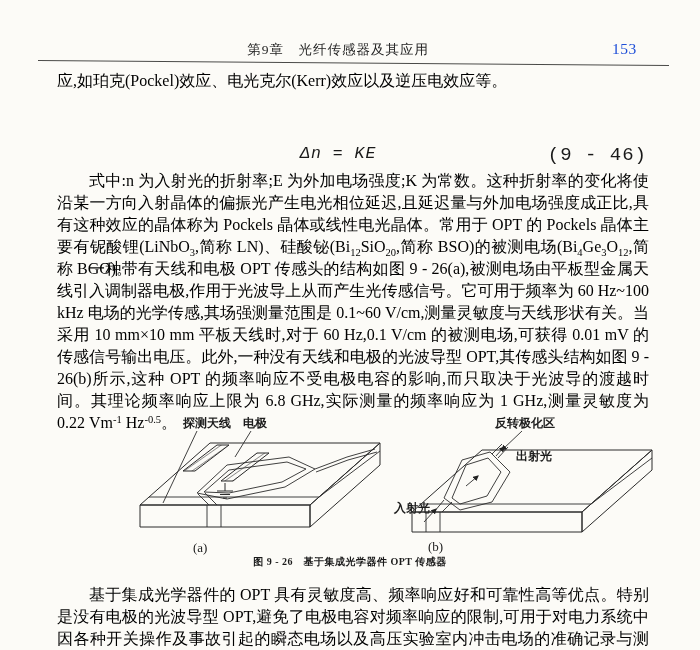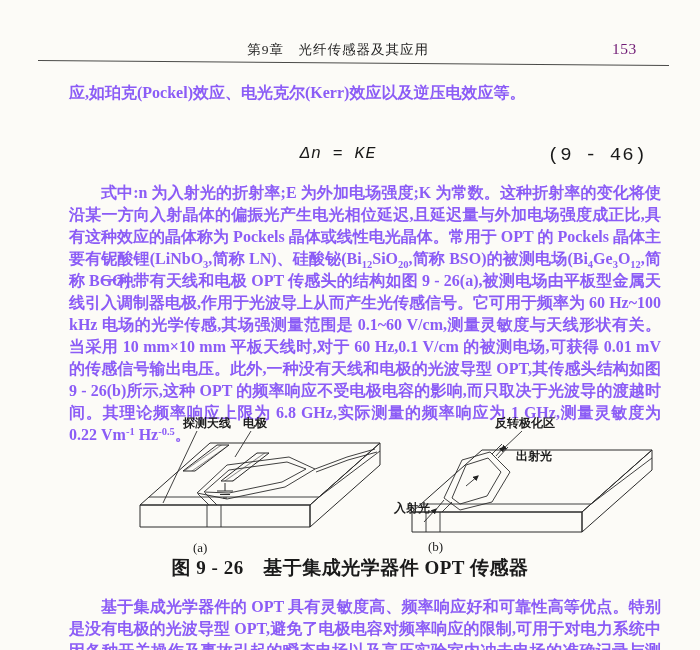--- a/index.html
+++ b/index.html
@@ -7,42 +7,42 @@
     position:relative;width:700px;height:650px;margin:0 auto;
     background:#fcfbf7;color:#1d1d1d;overflow:hidden;
     font-family:"Liberation Serif","DejaVu Serif",serif;
   }
   .hdr-title{
     position:absolute;top:41px;left:0;width:676px;text-align:center;
     font-size:13.5px;letter-spacing:1px;color:#242424;
   }
   .hdr-pagenum{
     position:absolute;top:40px;left:612px;width:50px;
-    font-size:15.5px;letter-spacing:.5px;color:#701a75;
+    font-size:15.5px;letter-spacing:.5px;color:#1d4ed8;
   }
   .hdr-rule{
     position:absolute;top:60px;left:38px;width:631px;height:0;
     border-top:1.6px solid #4a4a48;transform:rotate(.45deg);transform-origin:left center;
   }
   .para{
-    position:absolute;left:57px;width:592px;margin:12px;
-    font-size:16px;line-height:22px;text-align:justify;color:#8b5cf6;font-weight:bold;
+    position:absolute;left:57px;width:592px;margin:0;
+    font-size:16px;line-height:22px;text-align:justify;color:#000000;
   }
   .indent{text-indent:2em;}
   sub{font-size:10.5px;line-height:0;vertical-align:-4px;}
   sup{font-size:10.5px;line-height:0;vertical-align:5px;}
   .formula-row{position:absolute;top:144px;left:57px;width:592px;height:22px;font-family:Liberation Mono, monospace;}
   .f-expr{
     position:absolute;left:243px;top:0;font-style:italic;font-size:16.5px;
     letter-spacing:1px;color:#191919;
   }
   .f-num{position:absolute;right:2px;top:0;font-size:19px;letter-spacing:1px;color:#191919;}
   .fig-caption{
     position:absolute;top:555px;left:0;width:700px;text-align:center;
-    font-size:19px;font-weight:700;letter-spacing:.5px;color:#1a1a1a;
+    font-size:10px;font-weight:700;letter-spacing:.5px;color:#1a1a1a;
   }
   .figsvg{position:absolute;}
   svg text{font-family:"Liberation Serif","DejaVu Serif",serif;fill:#1c1c1c;}
   .ann{font-size:12px;font-weight:700;}
   .tag{font-size:13px;font-weight:400;}
   .ln{stroke:#2b2b2b;stroke-width:1;fill:none;}
   .thin{stroke:#2b2b2b;stroke-width:.9;fill:none;}
 </style>
 </head>
 <body>

